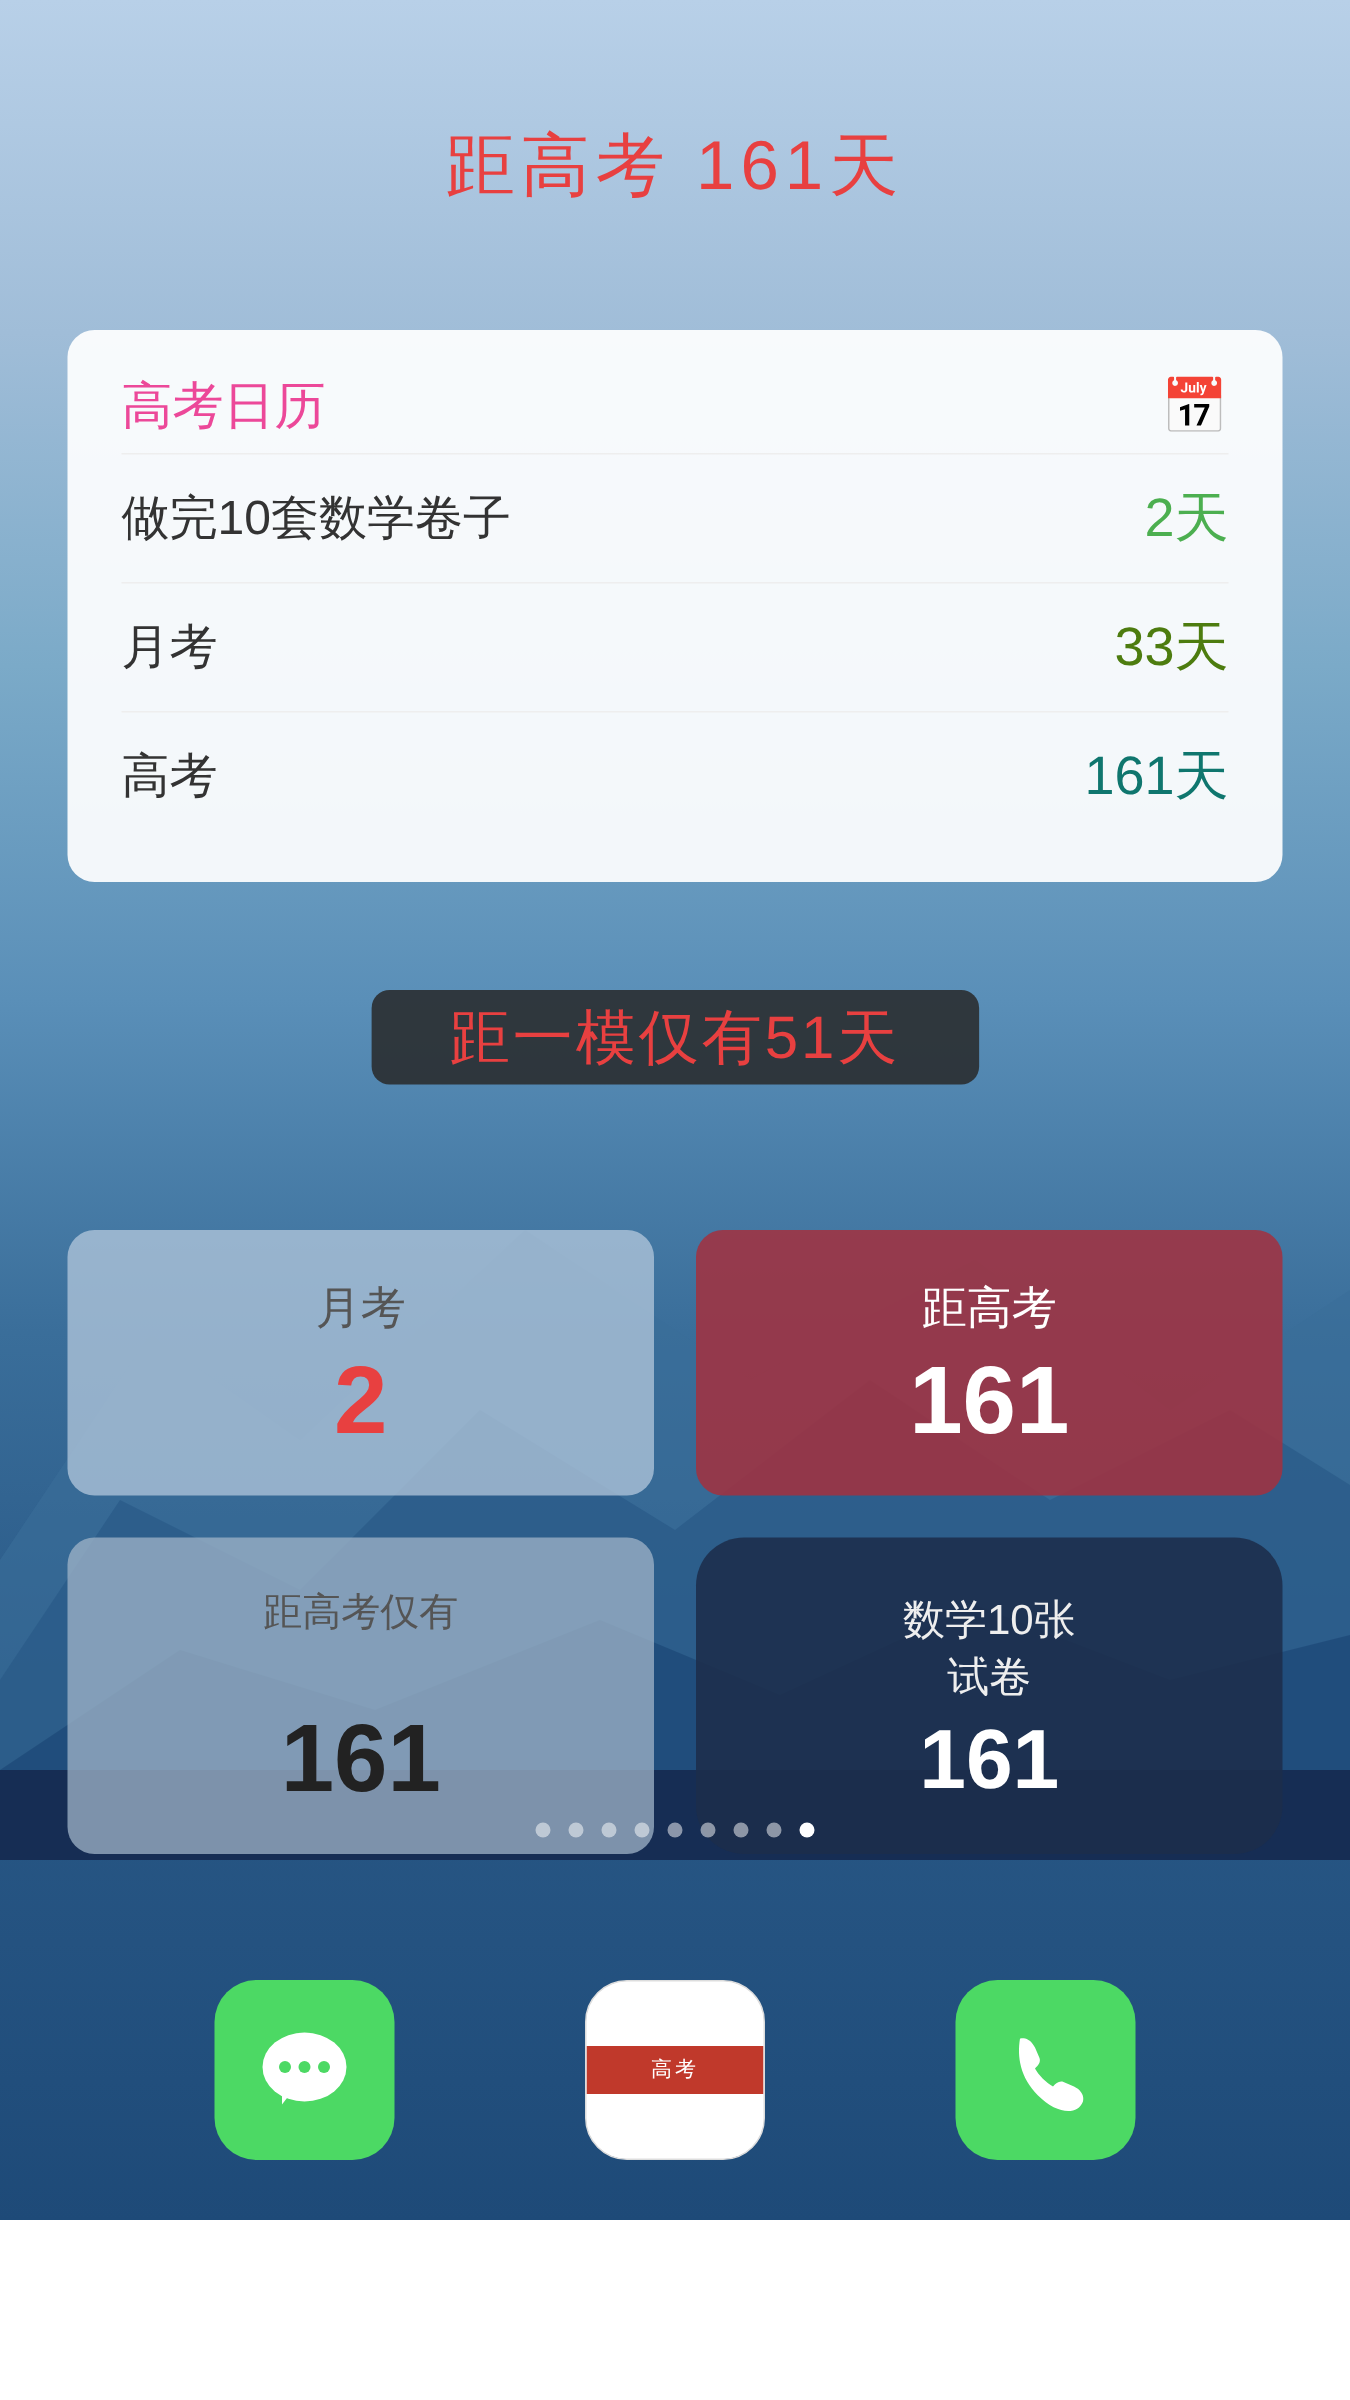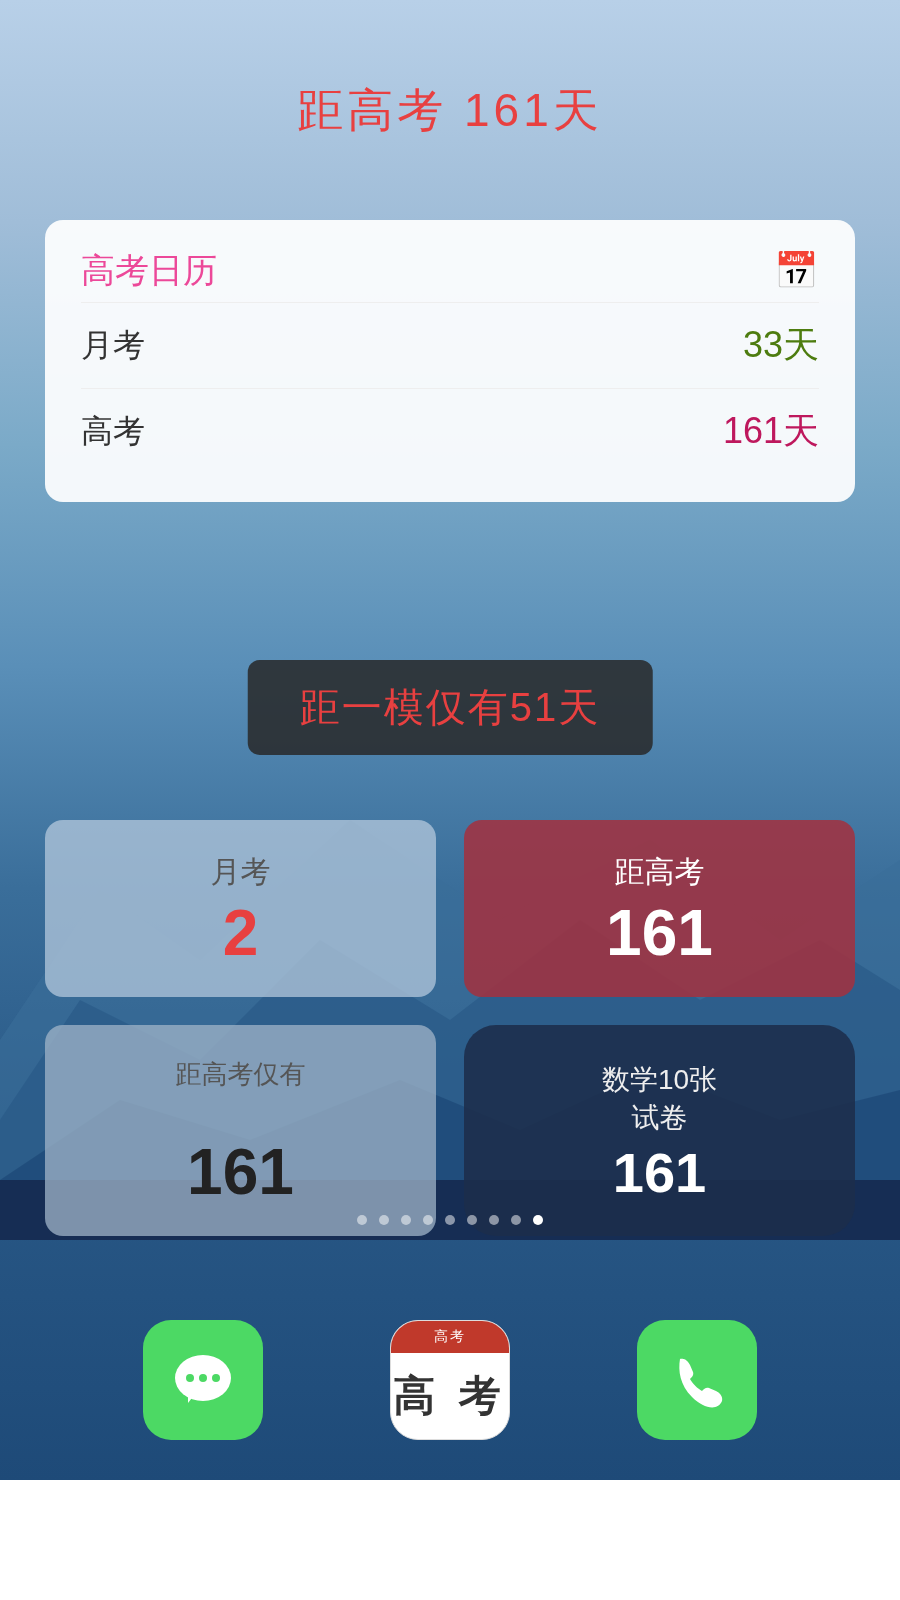--- a/index.html
+++ b/index.html
@@ -92,33 +92,33 @@
       color: #4caf50;
       font-weight: 500;
     }
     .card-row-value-blue {
       font-size: 36px;
       color: #4d7c0f;
       font-weight: 500;
     }
     .card-row-value-red {
       font-size: 36px;
-      color: #be185d;
+      color: #0f766e;
       font-weight: 500;
     }
 
     
     #yimo-banner {
       position: absolute;
       top: 660px;
       left: 50%;
       transform: translateX(-50%);
       background: rgba(40, 40, 40, 0.85);
       border-radius: 12px;
-      padding: 20px 52px;
+      padding: 4px 52px;
       white-space: nowrap;
     }
     #yimo-banner span {
       font-size: 40px;
       color: #e84040;
       font-weight: 500;
       letter-spacing: 2px;
     }
 
     
@@ -282,20 +282,24 @@
       <rect x="0" y="540" width="900" height="60" fill="#152a50" opacity="0.9"></rect>
     </svg>
   </div>
 
   <div id="top-countdown">距高考  161天</div>
 
   <div id="calendar-card">
     <div class="card-title-row">
       <span class="card-title">高考日历</span>
       <span class="calendar-icon">📅</span>
+    </div>
+    <div class="card-row">
+      <span class="card-row-label">做完10套数学卷子</span>
+      <span class="card-row-value-green">2天</span>
     </div>
     <div class="card-row">
       <span class="card-row-label">月考</span>
       <span class="card-row-value-blue">33天</span>
     </div>
     <div class="card-row">
       <span class="card-row-label">高考</span>
       <span class="card-row-value-red">161天</span>
     </div>
   </div>
@@ -349,23 +353,20 @@
         <circle cx="35" cy="33" r="4" fill="#4cd964"></circle>
         <circle cx="48" cy="33" r="4" fill="#4cd964"></circle>
         <polygon points="20,52 30,45 20,58" fill="white"></polygon>
       </svg>
     </div>
 
     <div class="dock-icon dock-icon-gaokao" style="display:flex; flex-direction:column;">
       <div class="gaokao-top-bar">
         <span>高考</span>
       </div>
-      <div class="gaokao-body">
-        <span>高 考</span>
-      </div>
     </div>
 
     <div class="dock-icon dock-icon-phone">
       <svg viewBox="0 0 70 70" xmlns="http://www.w3.org/2000/svg">
         <path d="M18 14 C18 14 24 12 28 20 L31 27 C32 30 30 32 28 34 C30 38 36 44 40 46 C42 44 44 42 47 43 L54 46 C62 50 60 56 60 56 C56 66 42 64 30 52 C18 40 16 26 18 14 Z" fill="white"></path>
       </svg>
     </div>
 
   </div>
 

